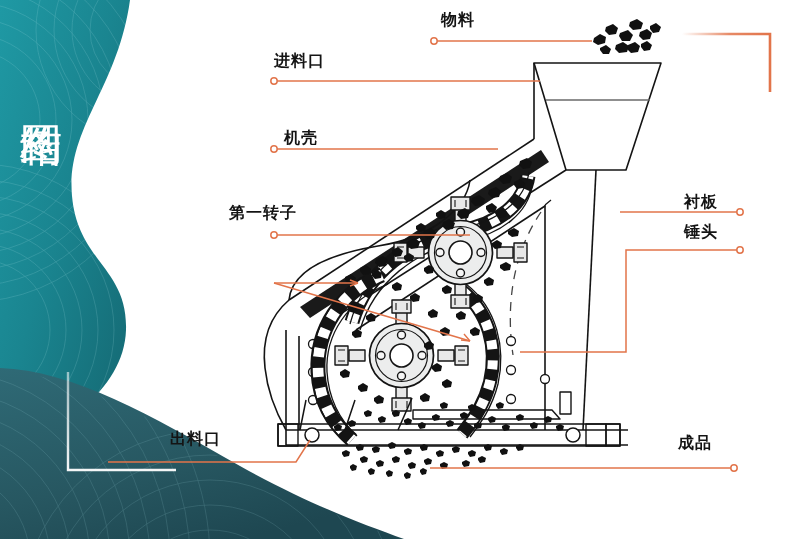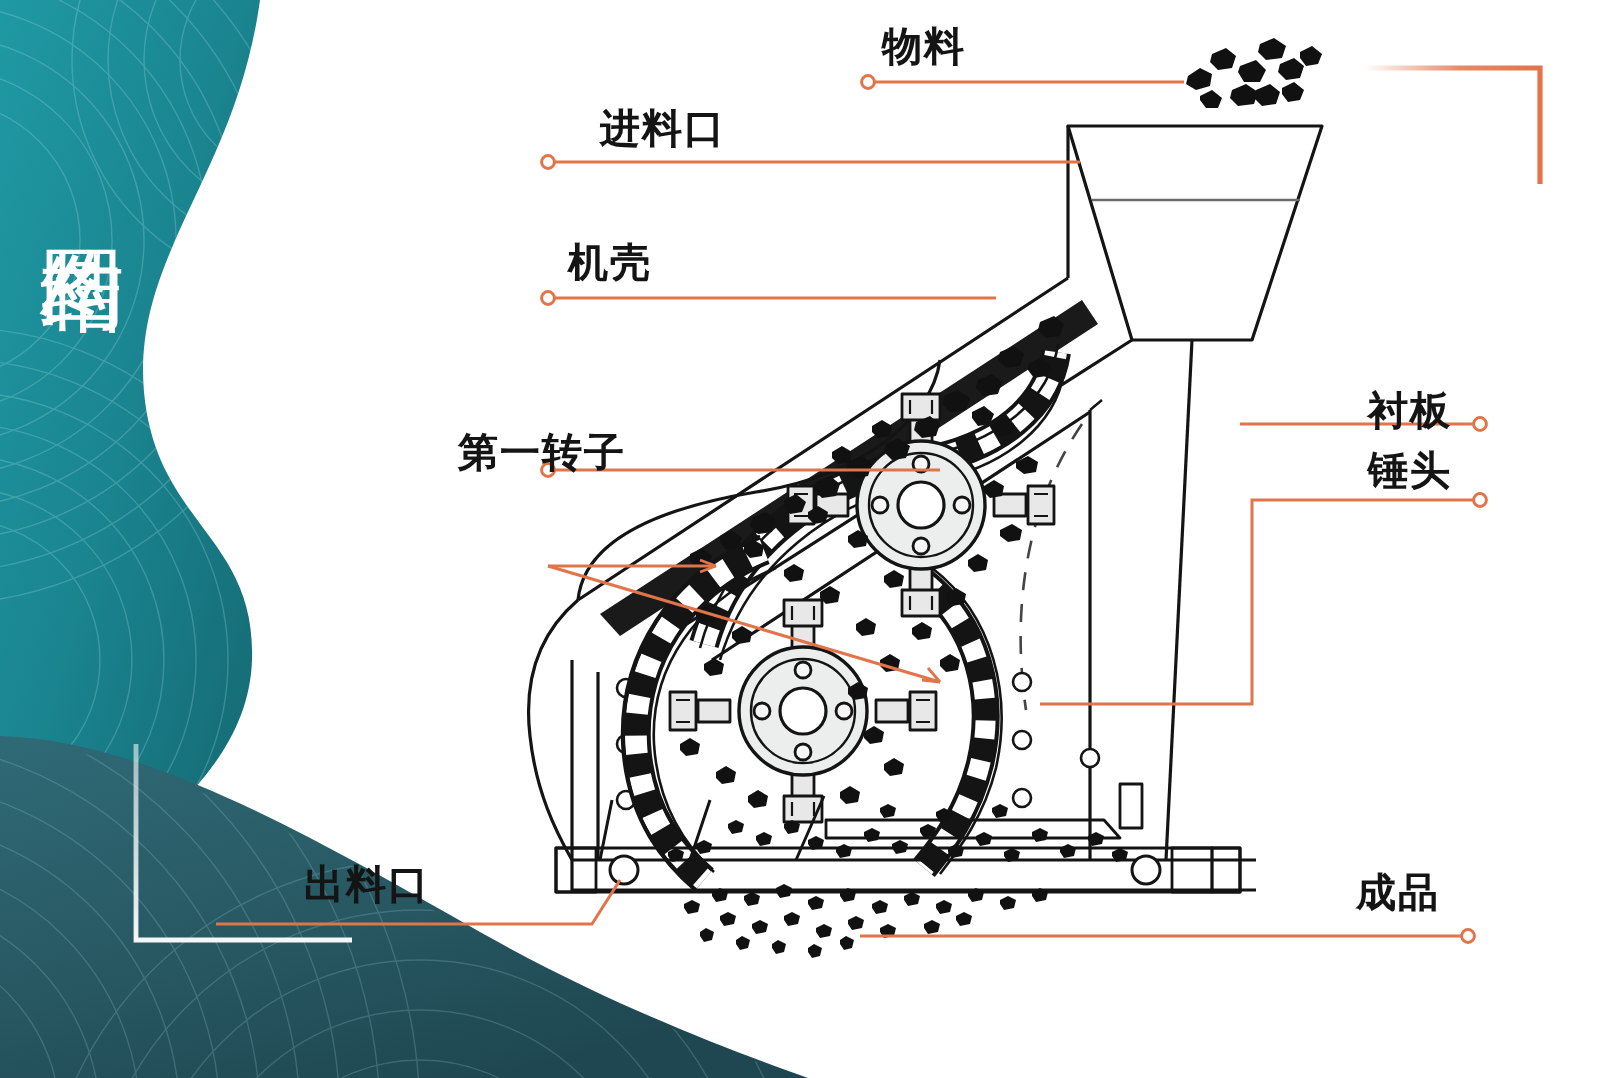--- a/index.html
+++ b/index.html
@@ -2,21 +2,21 @@
 <html><head>
 <meta charset="utf-8">
 <style>
   html,body{margin:0;padding:0;background:#fff;}
   body{width:800px;height:539px;overflow:hidden;font-family:"Liberation Sans","DejaVu Sans",sans-serif;}
   #stage{position:relative;width:800px;height:539px;background:#ffffff;overflow:hidden;}
   #stage svg{position:absolute;left:0;top:0;}
   .lbl{position:absolute;font-weight:bold;color:#141414;white-space:nowrap;
        font-family:"DejaVu Sans","Liberation Sans",sans-serif;
        letter-spacing:1px;}
-  .lbl-18{font-size:20px;text-align:right;}
+  .lbl-18{font-size:16px;text-align:right;}
   .title-vert{position:absolute;color:#ffffff;font-size:42px;font-weight:400;
        line-height:1.07;text-align:center;
        font-family:"DejaVu Sans","Liberation Sans",sans-serif;}
 </style>
 </head>
 <body>
 
 <div id="stage">
 
   <svg width="800" height="539" viewBox="0 0 800 539">
@@ -443,28 +443,28 @@
       </g>
     </g>
   </svg>
 
   <div class="title-vert" style="left:18px;top:92px;width:74px;">
     <span style="display:block;writing-mode:vertical-rl;text-orientation:upright;">结构图</span>
   </div>
 
   <div class="lbl lbl-18" style="left:441px;top:10px;">物料</div>
 
-  <div class="lbl lbl-18" style="left:300px;top:51px;">进料口</div>
-
-  <div class="lbl lbl-18" style="left:284px;top:118px;">机壳</div>
-
-  <div class="lbl lbl-18" style="left:229px;top:213px;">第一转子</div>
-
-
-  <div class="lbl lbl-18" style="left:152px;top:429px;font-family:Liberation Mono, monospace;">出料口</div>
+  <div class="lbl lbl-18" style="left:274px;top:51px;">进料口</div>
+
+  <div class="lbl lbl-18" style="left:284px;top:128px;">机壳</div>
+
+  <div class="lbl lbl-18" style="left:229px;top:203px;">第一转子</div>
+
+
+  <div class="lbl lbl-18" style="left:170px;top:429px;font-family:Liberation Mono, monospace;">出料口</div>
 
   <div class="lbl lbl-18" style="left:684px;top:192px;">衬板</div>
 
   <div class="lbl lbl-18" style="left:684px;top:222px;">锤头</div>
 
   <div class="lbl lbl-18" style="left:678px;top:433px;">成品</div>
 
 </div>
 
 </body></html>

